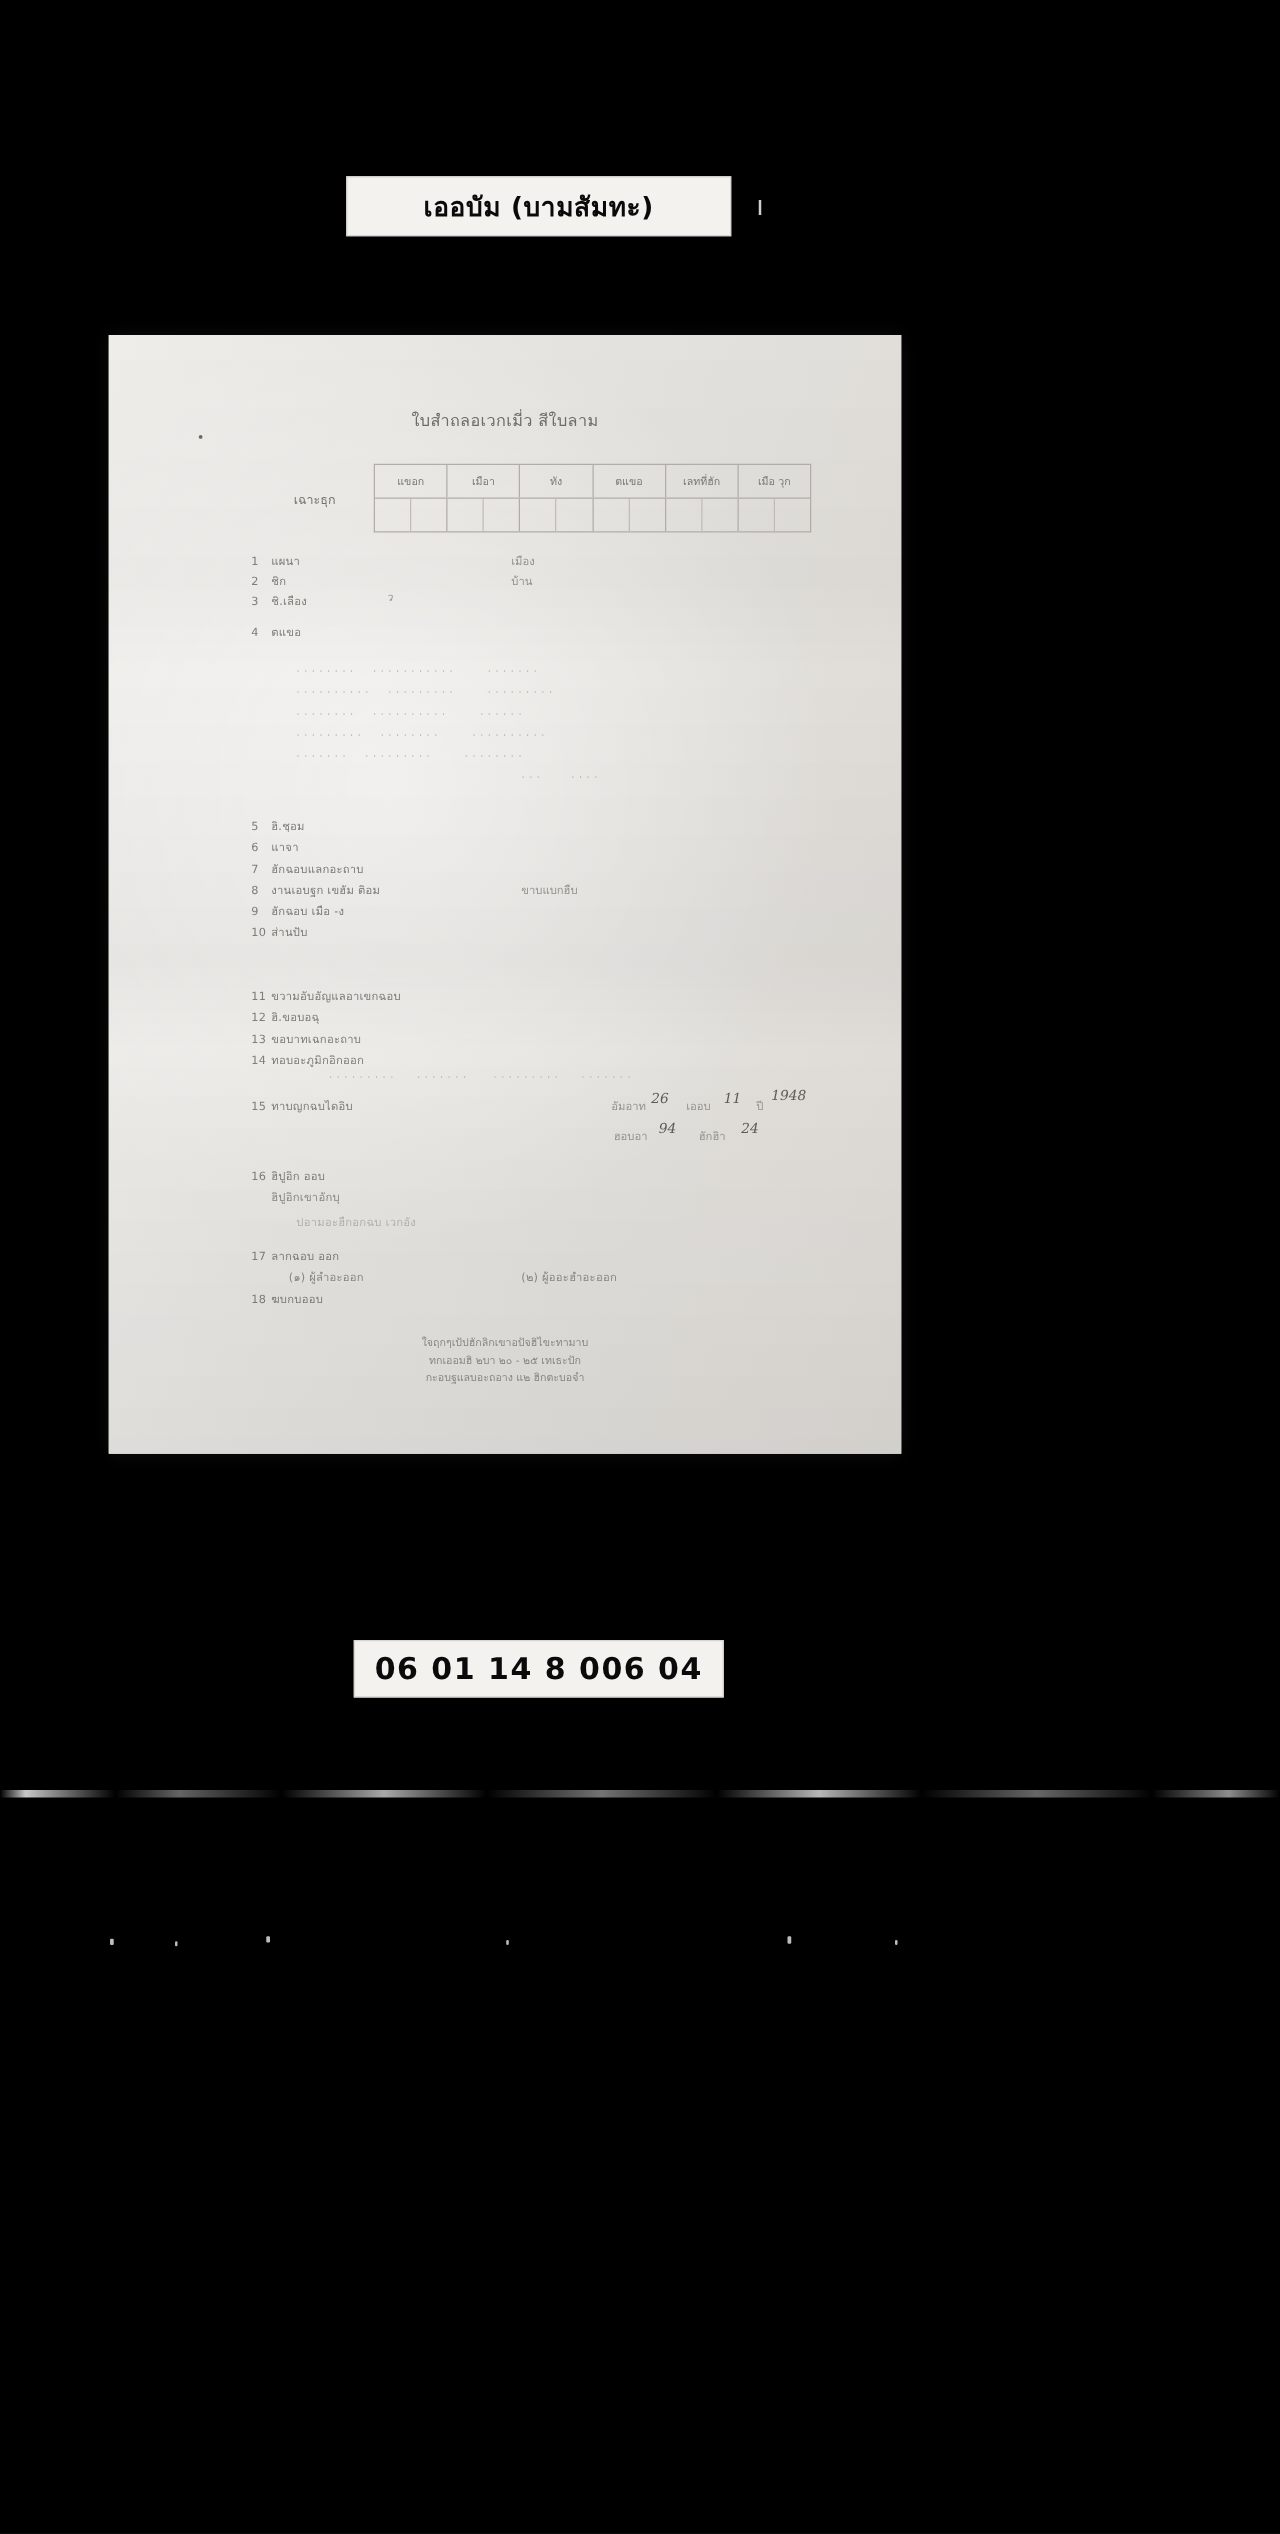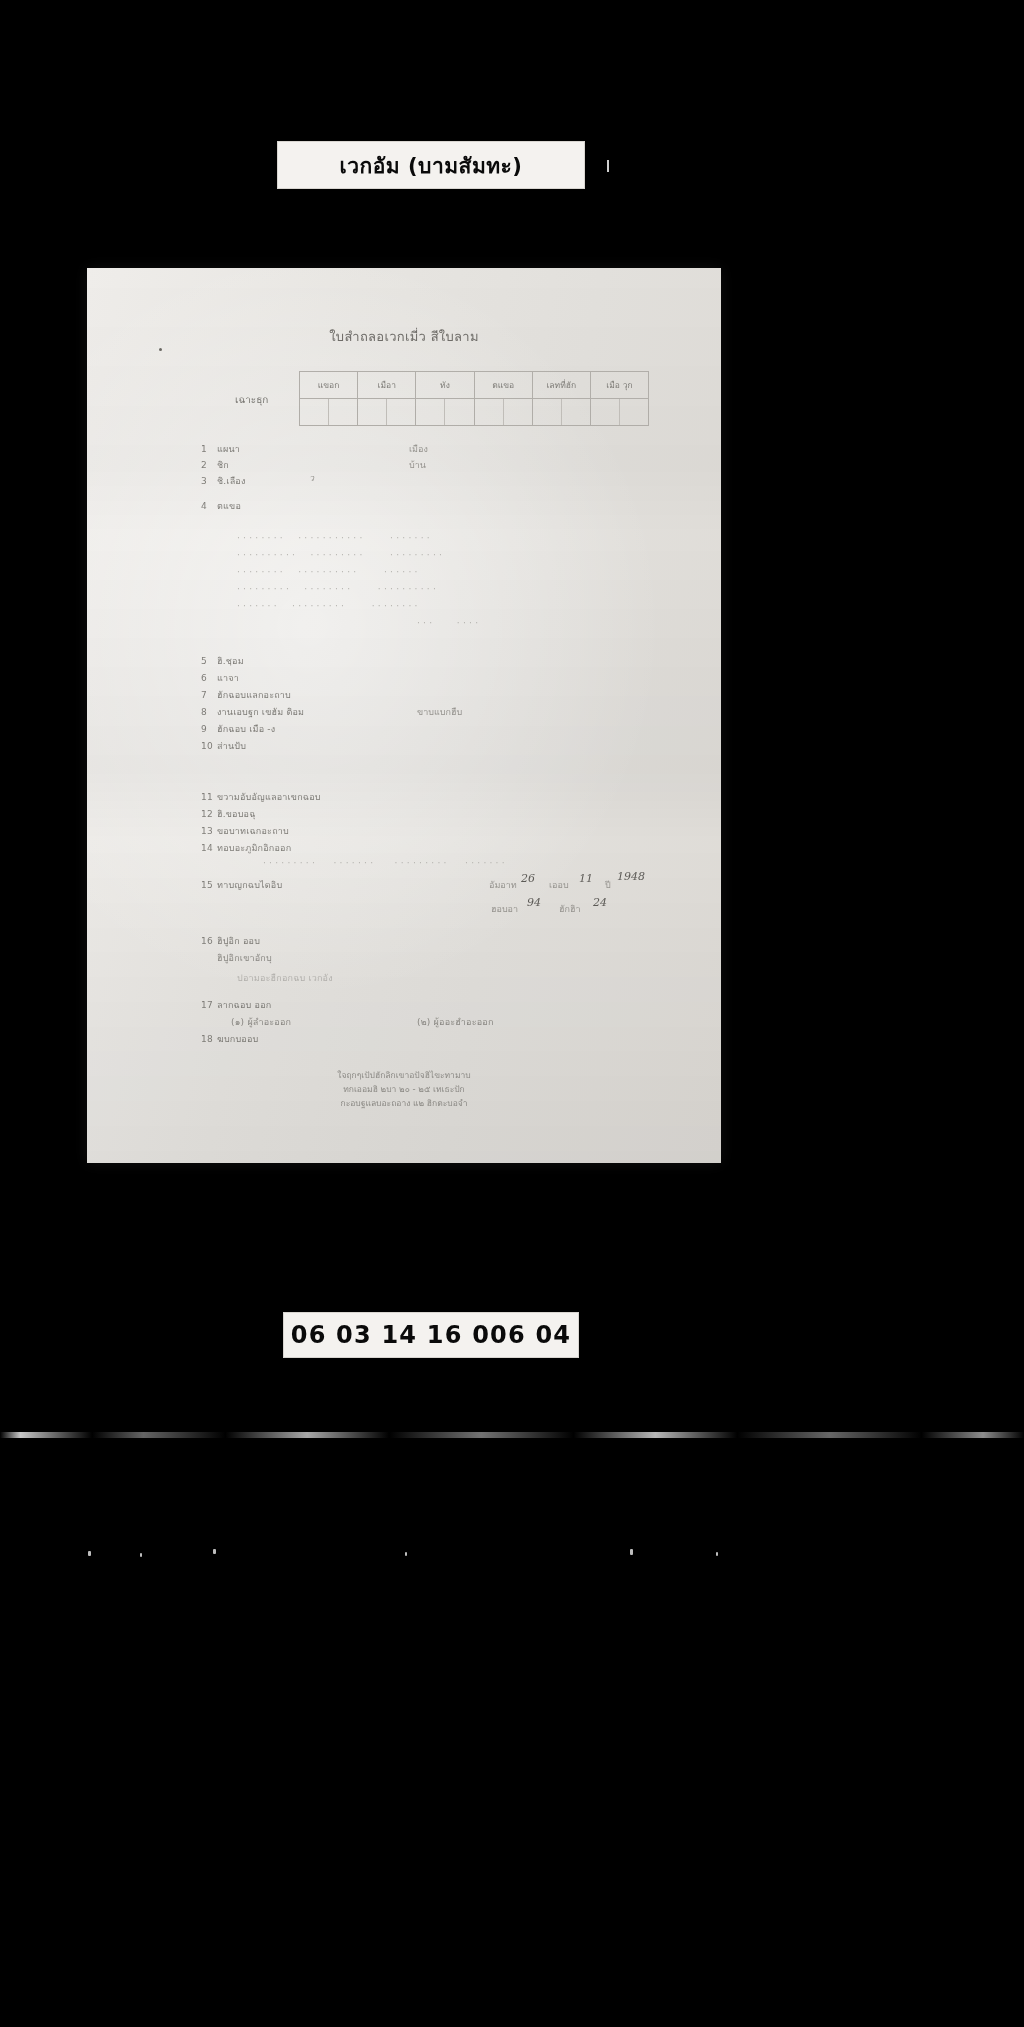--- a/index.html
+++ b/index.html
@@ -227,21 +227,21 @@
   .speck {
     position: absolute;
     background: #bdbdbd;
     border-radius: 1px;
   }
 </style>
 </head>
 <body>
 
 <div class="caption-plate">
-  <span class="caption-text">เวกอัม  (บามสัมทะ)</span>
+  <span class="caption-text">เออบัม  (บามสัมทะ)</span>
 </div>
 <div class="caption-tick"></div>
 
 <div class="doc-page">
   <div class="doc-inner">
 
     <div class="dot-mark"></div>
 
     <div class="doc-title">ใบสำถลอเวกเมี่ว สีใบลาม</div>
 
@@ -379,21 +379,21 @@
     <div class="footer-block">
       <div>ใจฤกๆเปัปฮักลิกเขาอปัจฮิไขะทามาบ</div>
       <div>ทกเออมฮิ ๒บา ๒๐ - ๒๕ เทเธะปัก</div>
       <div>กะอบฐแลบอะถอาง แ๒ ฮิกตะบอจำ</div>
     </div>
 
   </div>
 </div>
 
 <div class="refnum-plate">
-  <span class="refnum-text">06 03 14 16 006 04</span>
+  <span class="refnum-text">06 01 14 8 006 04</span>
 </div>
 
 <div class="film-streak"></div>
 <div class="speck" style="left:88px; top:1551px; width:3px; height:5px;"></div>
 <div class="speck" style="left:140px; top:1553px; width:2px; height:4px;"></div>
 <div class="speck" style="left:213px; top:1549px; width:3px; height:5px;"></div>
 <div class="speck" style="left:405px; top:1552px; width:2px; height:4px;"></div>
 <div class="speck" style="left:630px; top:1549px; width:3px; height:6px;"></div>
 <div class="speck" style="left:716px; top:1552px; width:2px; height:4px;"></div>
 

